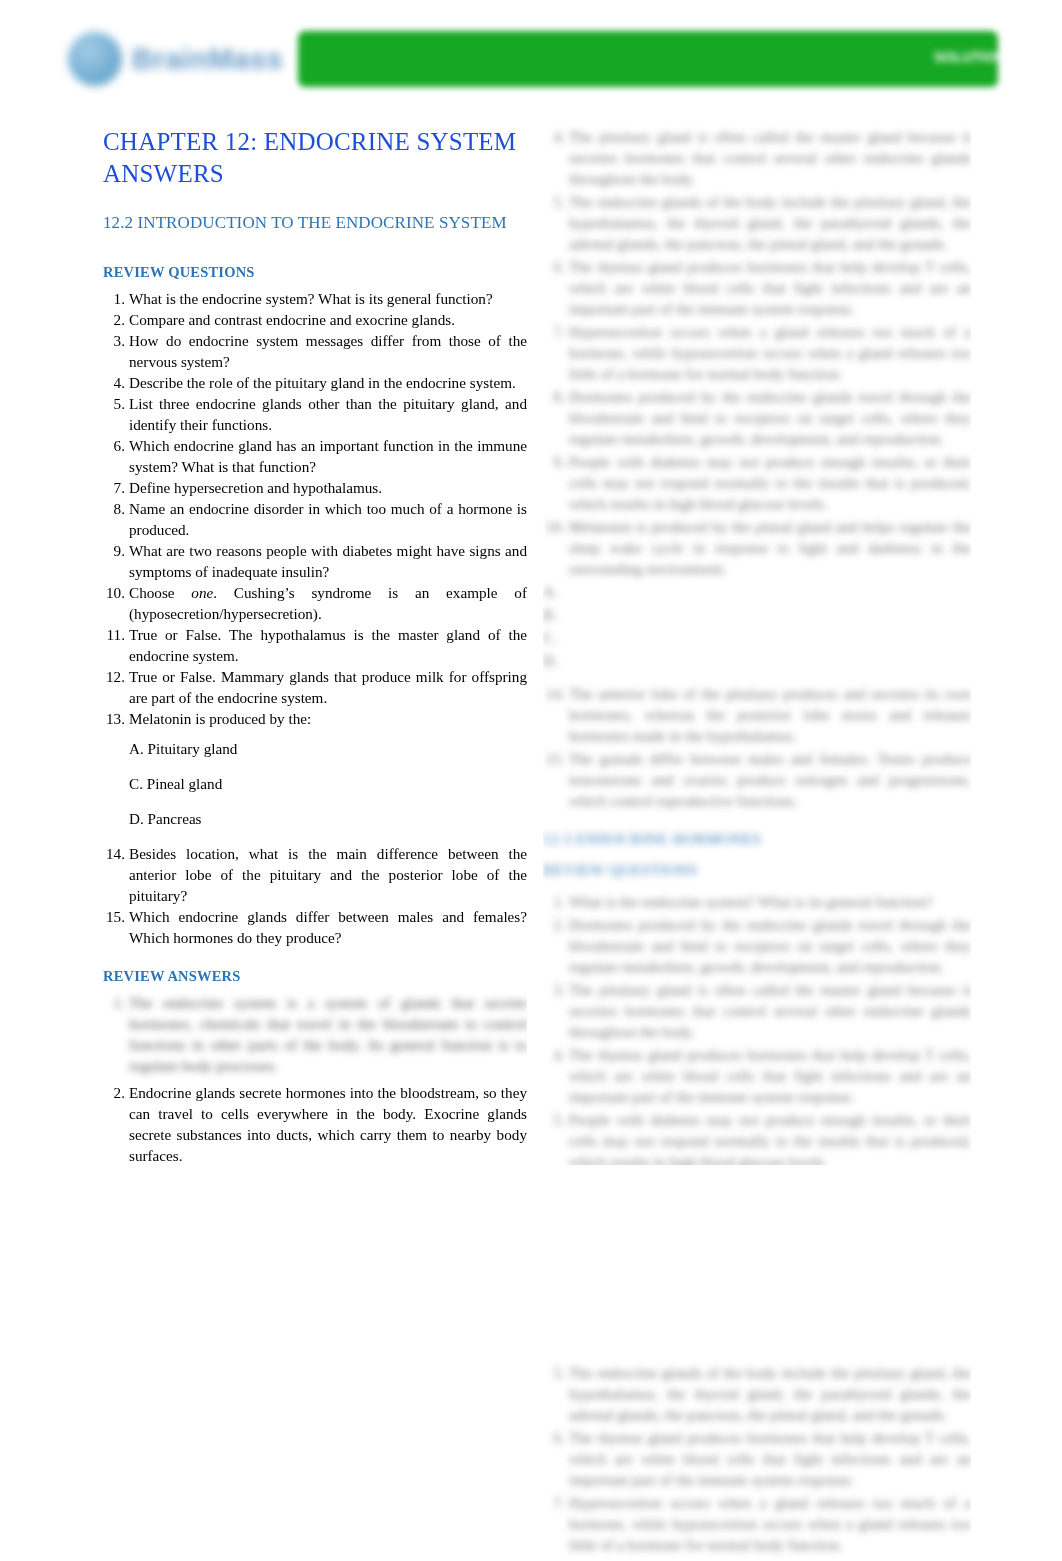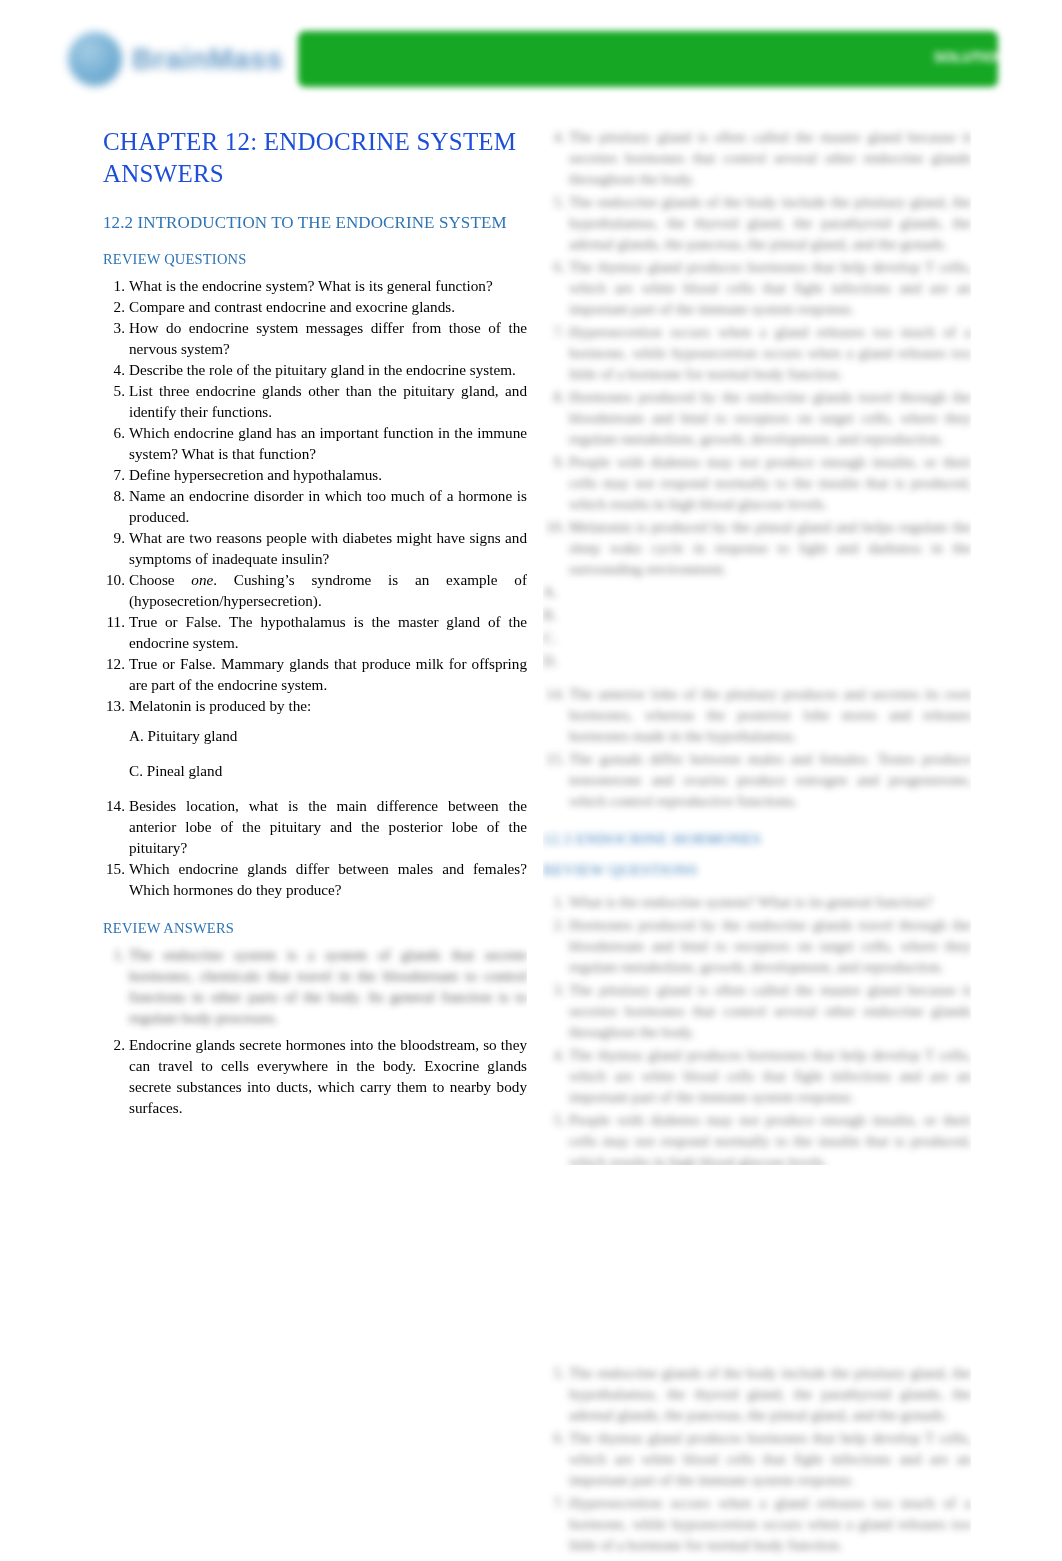--- a/index.html
+++ b/index.html
@@ -96,23 +96,23 @@
   }
   h2.sec-title {
     margin: 22px 0 0 0;
     font-size: 17px;
     font-weight: normal;
     line-height: 21px;
     color: #2e74b5;
     letter-spacing: 0.1px;
   }
   h3.sub-title {
-    margin: 17px 0 7px 0;
+    margin: 30px 0 7px 0;
     font-size: 14.5px;
-    font-weight: normal;
+    font-weight: bold;
     line-height: 18px;
     color: #2e74b5;
     letter-spacing: 0.2px;
   }
   h3.sub-title.answers { margin-top: 19px; }
 
   ol.qlist {
     margin: 0;
     padding: 0;
     list-style: none;
@@ -273,20 +273,21 @@
     <li>Name an endocrine disorder in which too much of a hormone is produced.</li>
     <li>What are two reasons people with diabetes might have signs and symptoms of inadequate insulin?</li>
     <li><span>Choose </span><em>one</em><span>. Cushing’s syndrome is an example of (hyposecretion/hypersecretion).</span></li>
     <li>True or False. The hypothalamus is the master gland of the endocrine system.</li>
     <li>True or False. Mammary glands that produce milk for offspring are part of the endocrine system.</li>
     <li>
       <span>Melatonin is produced by the:</span>
       <ul class="choices">
         <li>A. Pituitary gland</li>
         <li>C. Pineal gland</li>
+        <li>D. Pancreas</li>
       </ul>
     </li>
     <li>Besides location, what is the main difference between the anterior lobe of the pituitary and the posterior lobe of the pituitary?</li>
     <li>Which endocrine glands differ between males and females? Which hormones do they produce?</li>
   </ol>
 
   <h3 class="sub-title answers">REVIEW ANSWERS</h3>
 
   <ul class="answers-list">
     <li class="blurred-answer">

